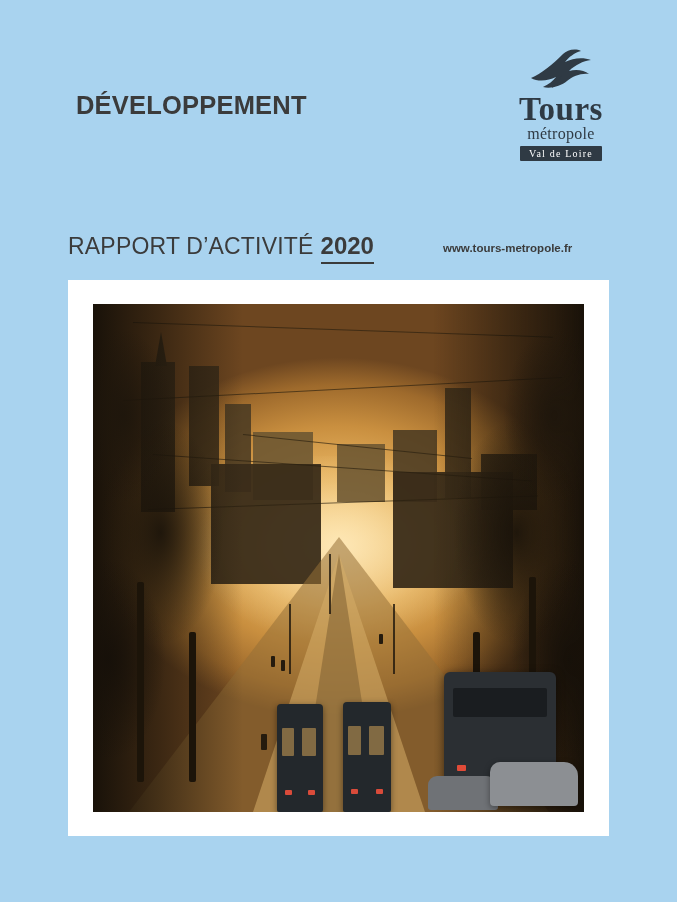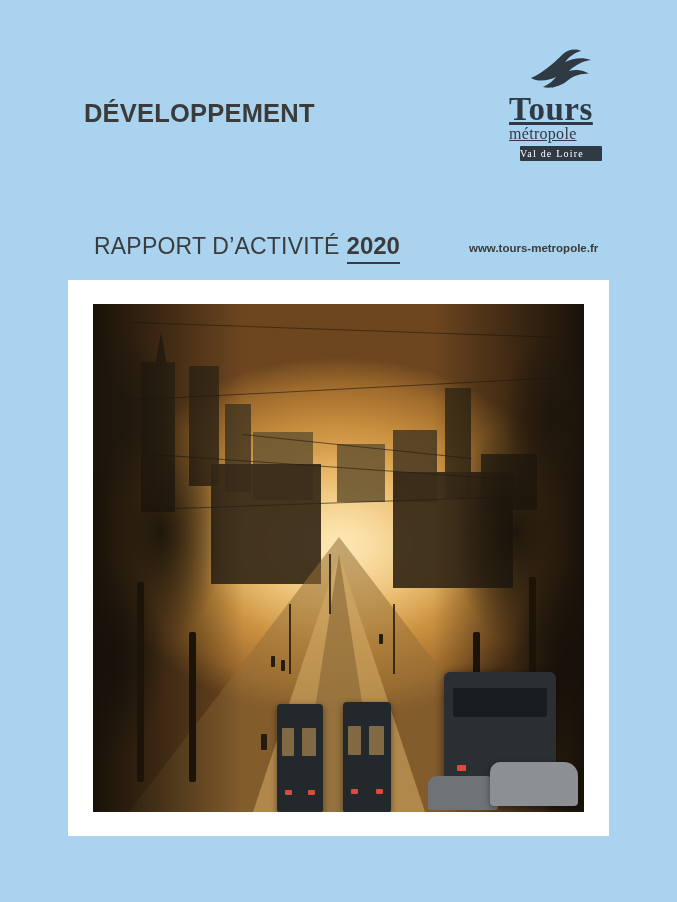--- a/index.html
+++ b/index.html
@@ -32,32 +32,31 @@
   .title-block {
     width: 420px;
   }
 
   .main-title {
     font-size: 25.5px;
     line-height: 30px;
     font-weight: bold;
     color: #3b3b3b;
     letter-spacing: 0.2px;
-    margin: 16px;
+    margin: 8px;
     text-transform: uppercase;
   }
 
   .subtitle-row {
     position: absolute;
     left: 0;
     top: 150px;
     width: 545px;
     display: flex;
     align-items: baseline;
-    margin-left: 26px;
   }
 
   .report-label {
     font-size: 23px;
     font-weight: normal;
     color: #3b3b3b;
     letter-spacing: 0.2px;
     text-transform: uppercase;
     white-space: nowrap;
   }
@@ -81,22 +80,22 @@
     position: relative;
     top: -2px;
   }
 
   
   .logo {
     position: absolute;
     right: 64px;
     top: 48px;
     width: 104px;
+    text-align: center;
     color: #2f3a44;
-    text-decoration: underline;
   }
 
   .logo-flame {
     position: relative;
     height: 44px;
     margin-bottom: 1px;
   }
 
   .logo-flame svg {
     display: block;

